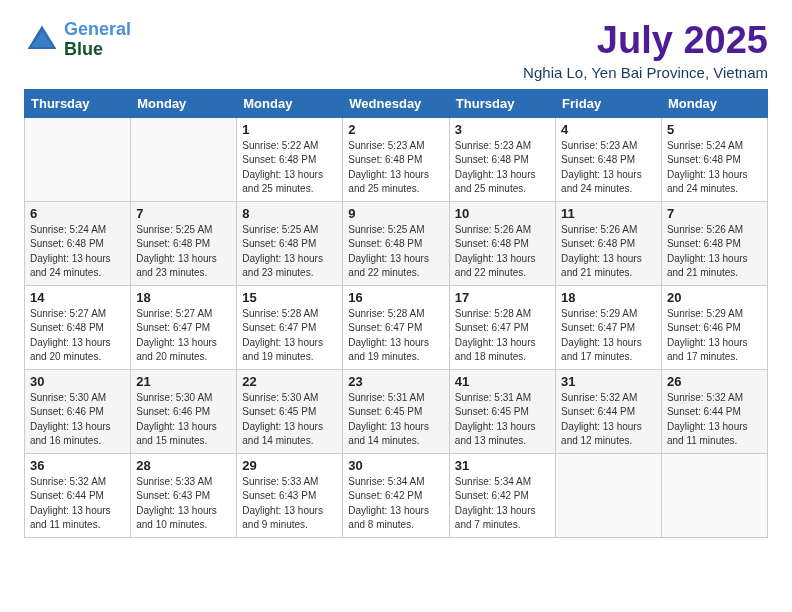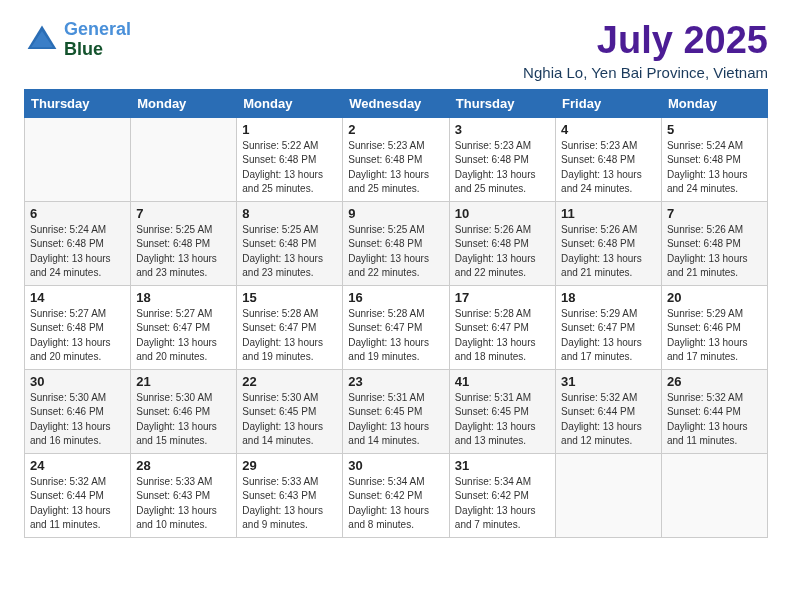--- a/index.html
+++ b/index.html
@@ -289,21 +289,21 @@
         </td>
         <td>
           <span class="day-num">26</span>
           <div class="day-detail" style="white-space: pre-line;">Sunrise: 5:32 AM
 Sunset: 6:44 PM
 Daylight: 13 hours and 11 minutes.</div>
         </td>
       </tr>
       <tr>
         <td>
-          <span class="day-num">24</span>
+          <span class="day-num">36</span>
           <div class="day-detail" style="white-space: pre-line;">Sunrise: 5:32 AM
 Sunset: 6:44 PM
 Daylight: 13 hours and 11 minutes.</div>
         </td>
         <td>
           <span class="day-num">28</span>
           <div class="day-detail" style="white-space: pre-line;">Sunrise: 5:33 AM
 Sunset: 6:43 PM
 Daylight: 13 hours and 10 minutes.</div>
         </td>

